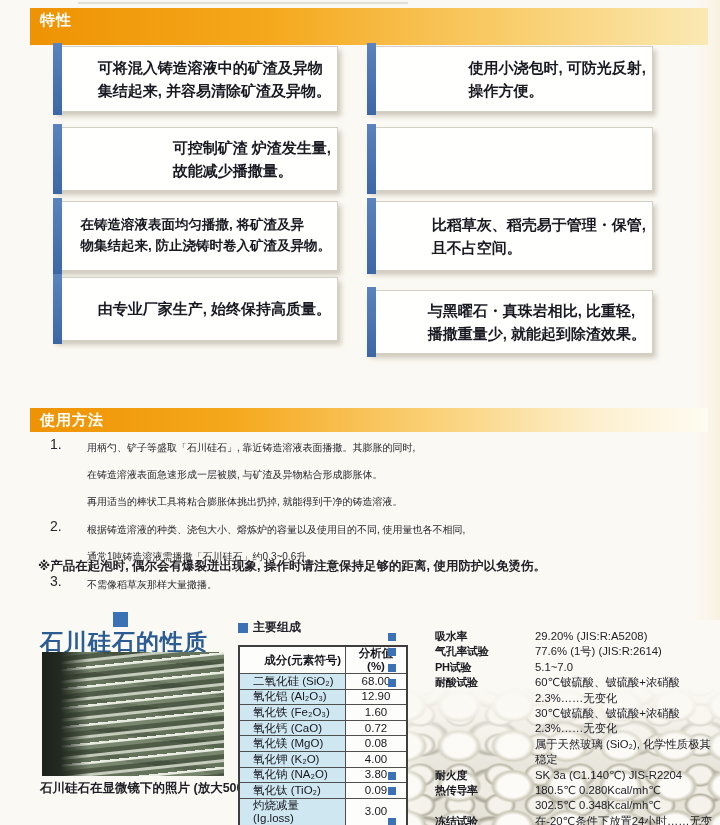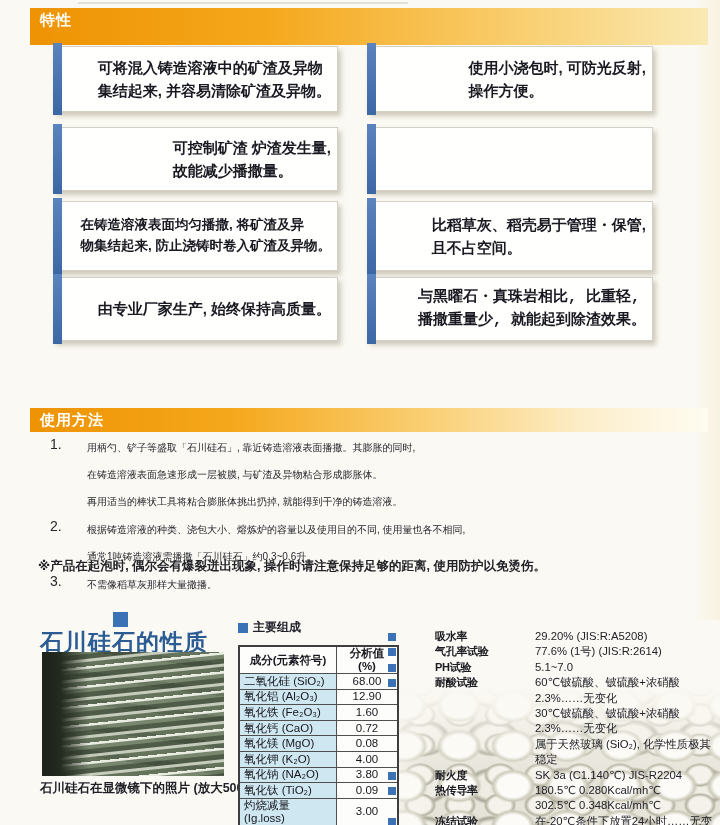--- a/index.html
+++ b/index.html
@@ -51,23 +51,23 @@
   .photo-caption{position:absolute;left:40px;top:780px;font-size:12.5px;font-weight:700;
           color:#1e1e26;z-index:1;}
 
   .comp-label{position:absolute;left:238px;top:619px;display:flex;align-items:center;z-index:1;}
   .comp-label .sq{width:10px;height:10px;background:#3b72b6;margin-right:5px;}
   .comp-label .txt{font-size:12px;font-weight:700;color:#20202a;}
 
   table.comp{position:absolute;left:238px;top:645px;border-collapse:collapse;z-index:1;
              border:2px solid #3e3e3e;background:#fdfdfb;}
   table.comp th,table.comp td{border:1px solid #4f4f4f;font-size:11.5px;color:#17171f;
-             padding:0 4px;height:14.6px;line-height:13px;font-weight:400;}
+             padding:0 4px;height:14.6px;line-height:13px;font-weight:400;text-align:right;}
   table.comp th{font-weight:600;background:#fdfdfb;}
-  table.comp td.name{background:#cfe7f0;text-align:left;width:88px;}
+  table.comp td.name{background:#cfe7f0;text-align:left;width:88px;padding-left:13px;}
   table.comp td.val,table.comp th.val{text-align:center;width:52px;}
 
   .tests{position:absolute;left:388px;top:629px;width:332px;z-index:1;}
   .t-row{display:flex;align-items:flex-start;gap:34px;}
   .t-row .sq{flex:0 0 8px;width:8px;height:8px;background:#3b72b6;margin:4px 5px 0 0;}
   .t-label{flex:0 0 66px;font-size:11px;letter-spacing:-.3px;color:#1b1b22;
            line-height:15.4px;font-weight:600;}
   .t-value{flex:1;font-size:11.3px;color:#22222a;line-height:15.4px;white-space:pre-line;}
 
   
@@ -120,21 +120,21 @@
   </div>
   <div class="fbox" style="left:367px;top:201px;width:286px;height:70px;">
     <div class="vbar"></div>
     <div class="ftext">比稻草灰、稻壳易于管理・保管,
 且不占空间。</div>
   </div>
   <div class="fbox" style="left:53px;top:277px;width:285px;height:64px;">
     <div class="vbar"></div>
     <div class="ftext">由专业厂家生产, 始终保持高质量。</div>
   </div>
-  <div class="fbox" style="left:367px;top:277px;width:286px;height:64px;font-family:Liberation Mono, monospace;">
+  <div class="fbox" style="left:367px;top:290px;width:286px;height:64px;">
     <div class="vbar"></div>
     <div class="ftext">与黑曜石・真珠岩相比, 比重轻,
 播撒重量少, 就能起到除渣效果。</div>
   </div>
 
   <div class="bar bar-method">使用方法</div>
 
   <div class="method">
     <div class="m-item">
       <div class="m-num">1.</div>

